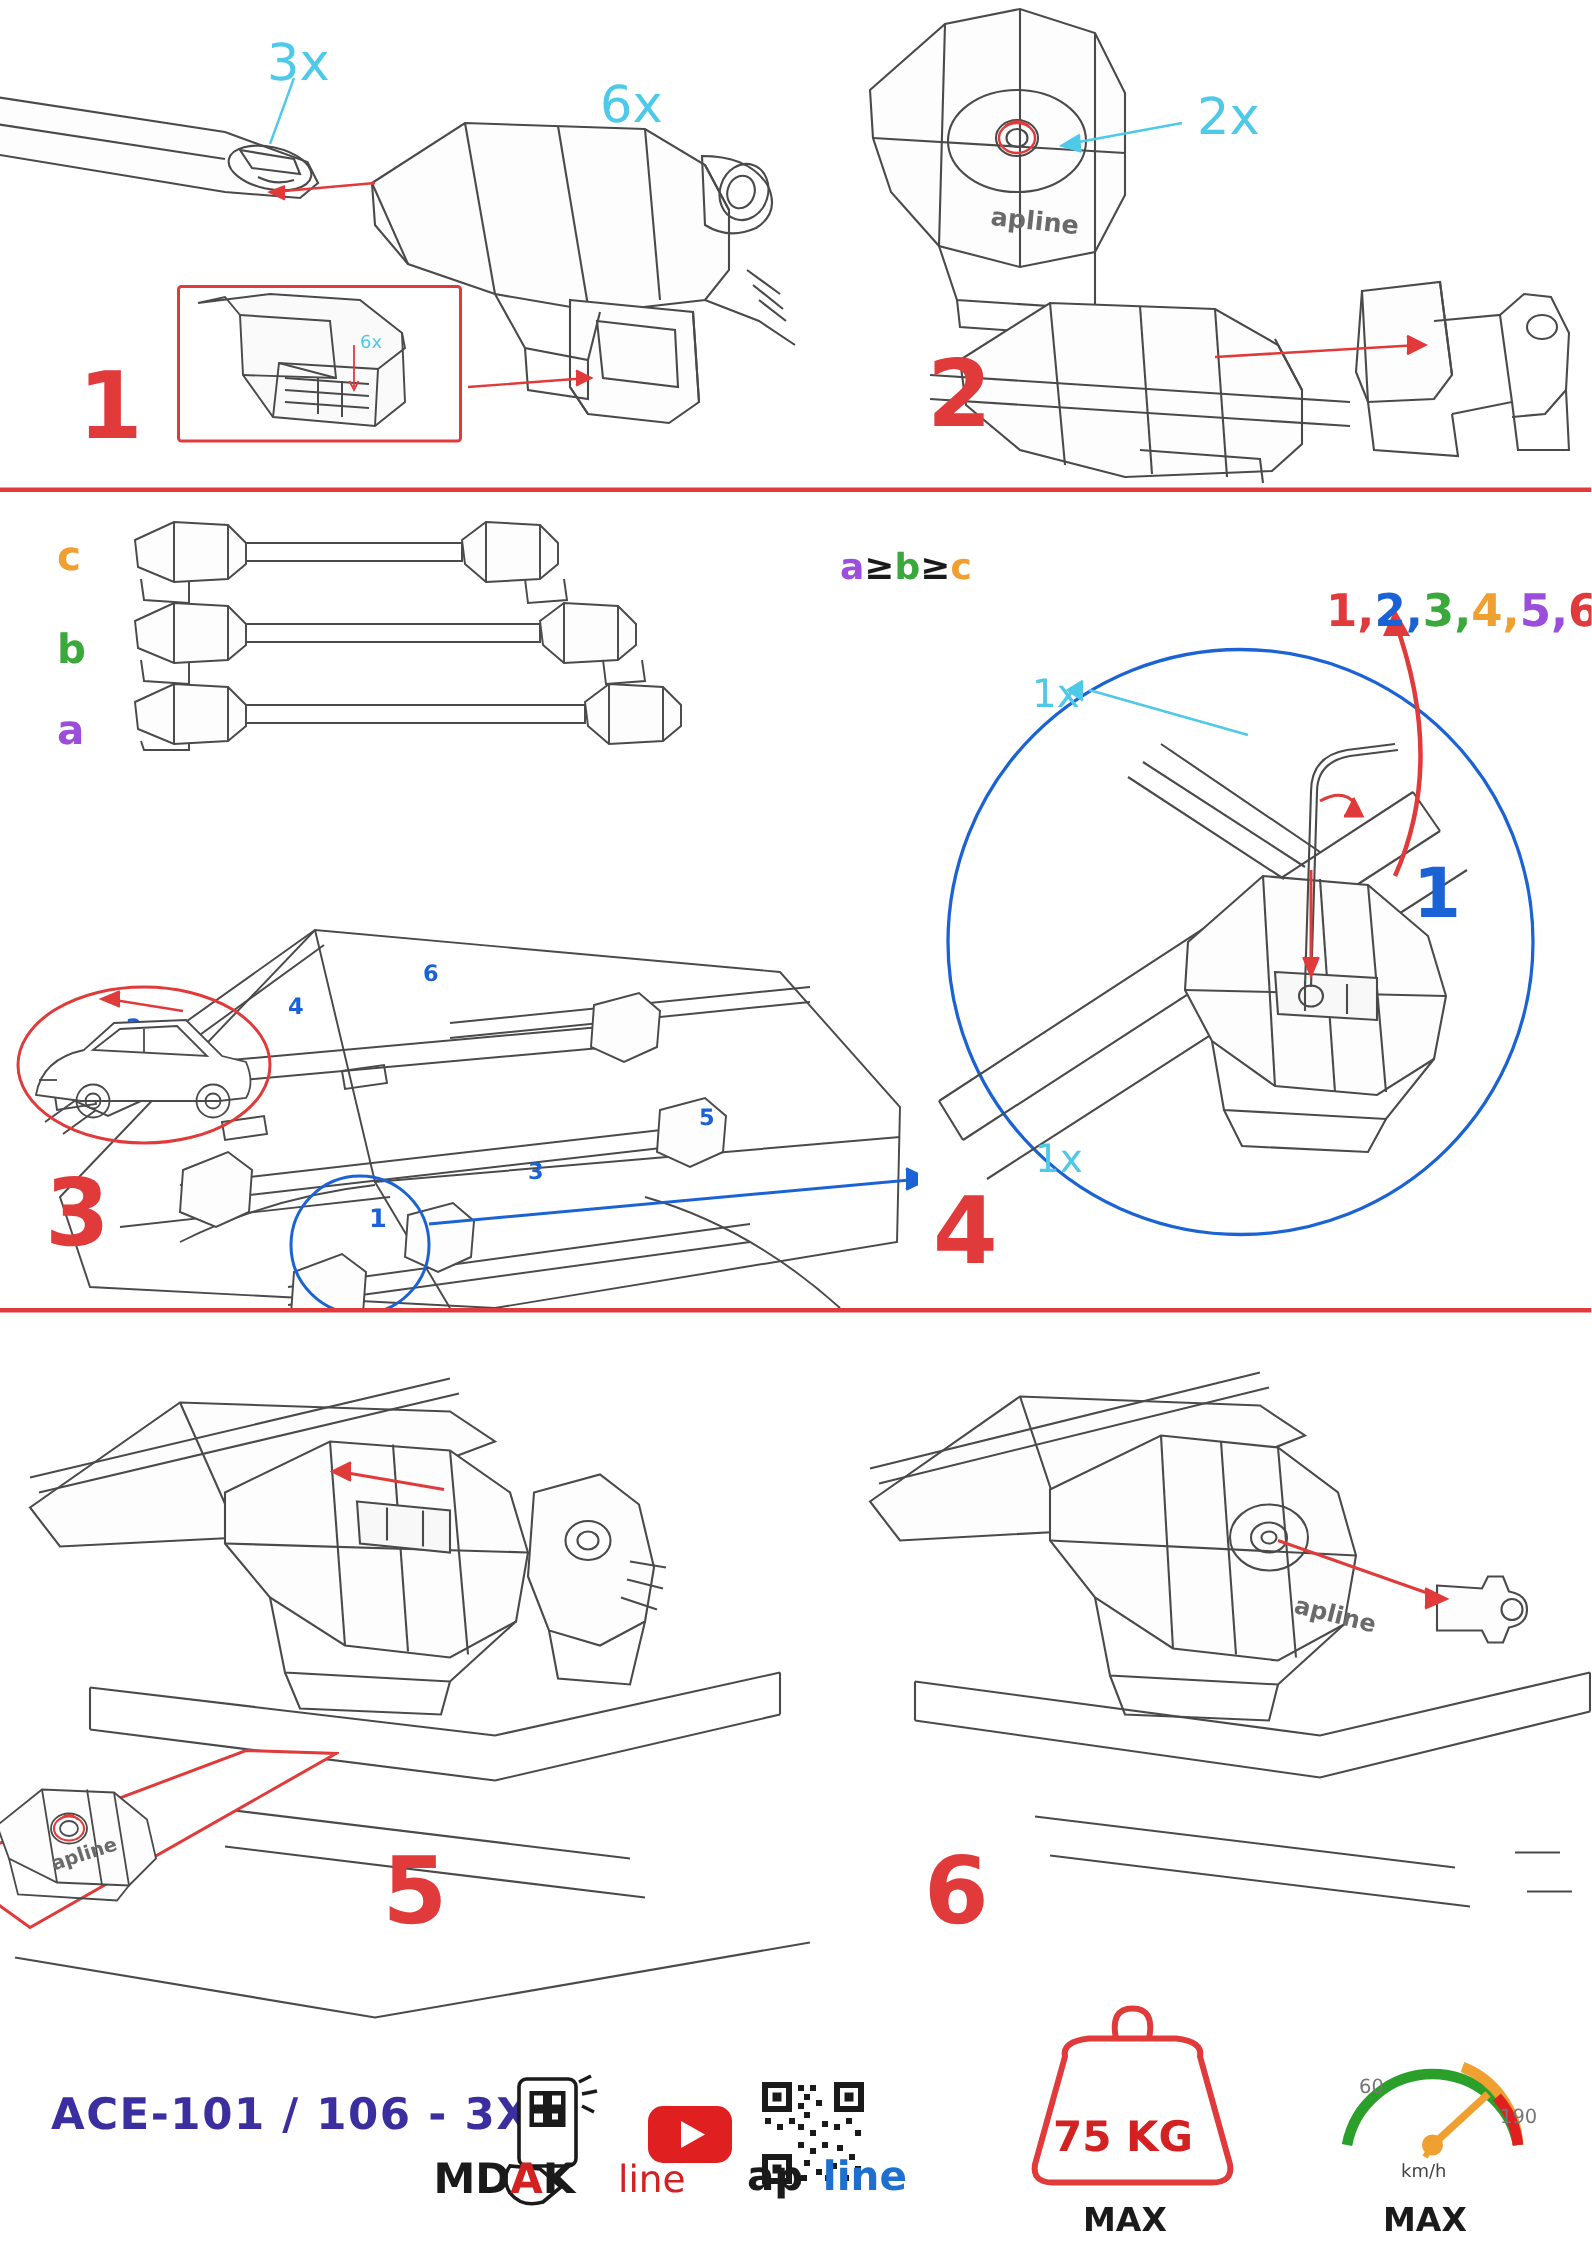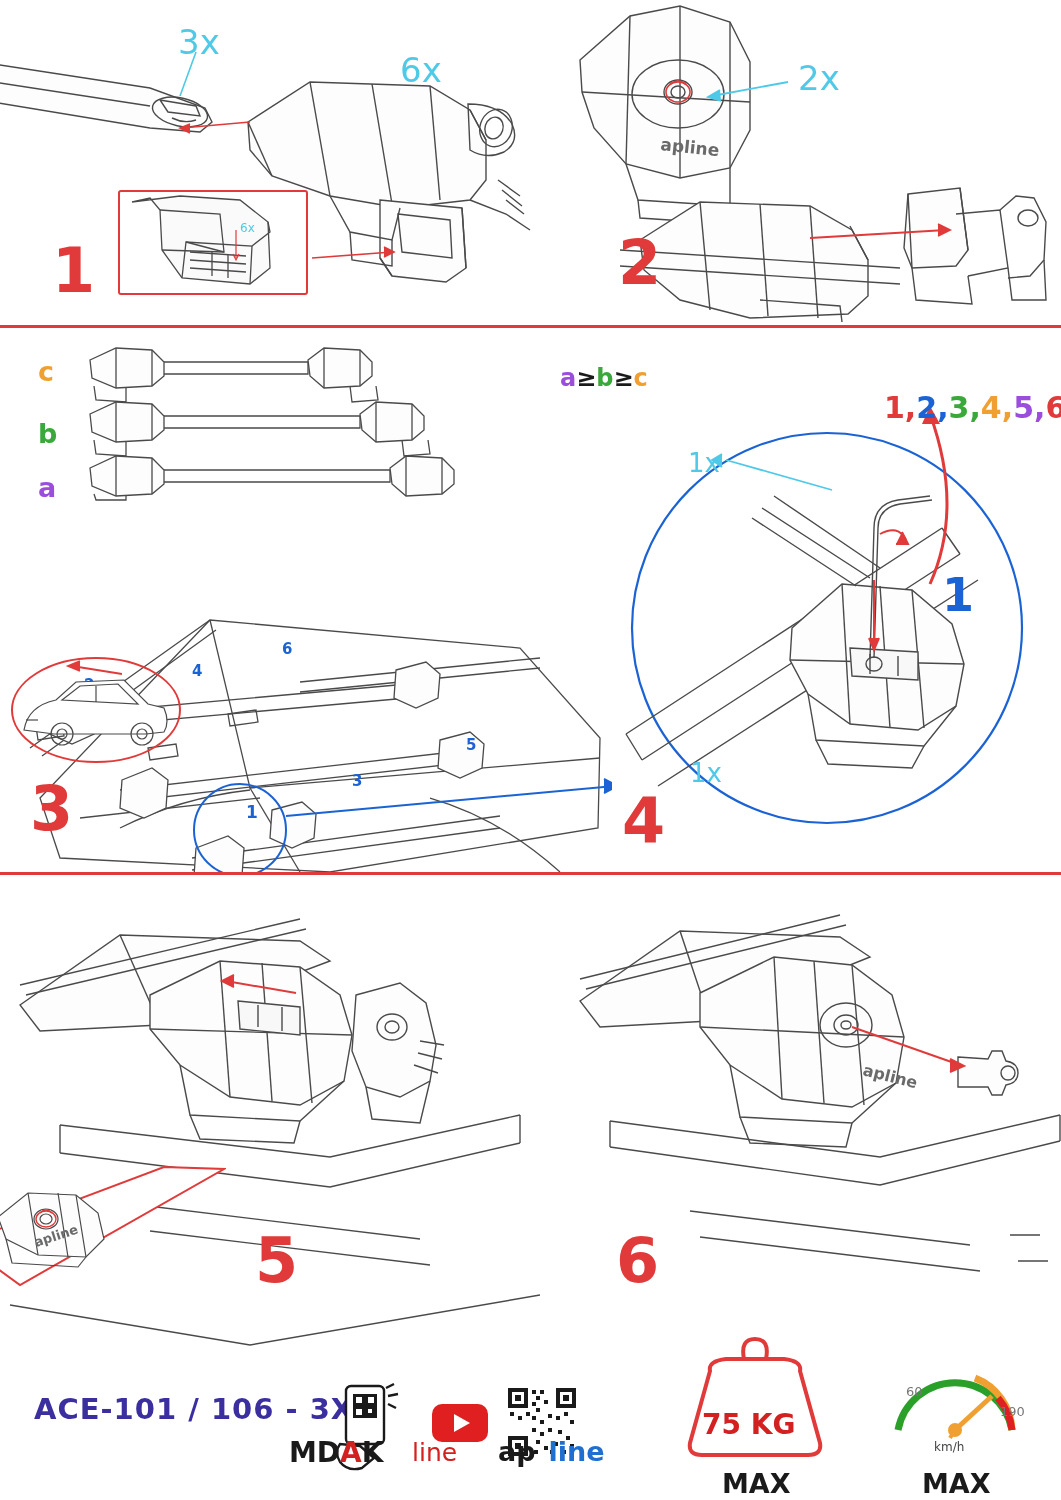--- a/index.html
+++ b/index.html
@@ -107,21 +107,21 @@
   .apline {
     position:absolute; left:498px; top:1436px;
     font-family:"DejaVu Sans", sans-serif;
     font-size:27px; font-weight:bold; color:#1a1a1a;
   }
   .apline .blue { color:#1f6fd0;margin-left:13px; }
 
   .maxlabel {
     position:absolute;
     font-family:"DejaVu Sans", sans-serif;
-    font-size:27px; font-weight:bold; color:#1a1a1a;
+    font-size:22px; font-weight:bold; color:#1a1a1a;
   }
 
   .weightval {
     position:absolute;
     font-family:"DejaVu Sans", sans-serif;
     font-size:28px; font-weight:bold; color:#d32121;text-align:center;
   }
 
   .kmh {
     position:absolute;

